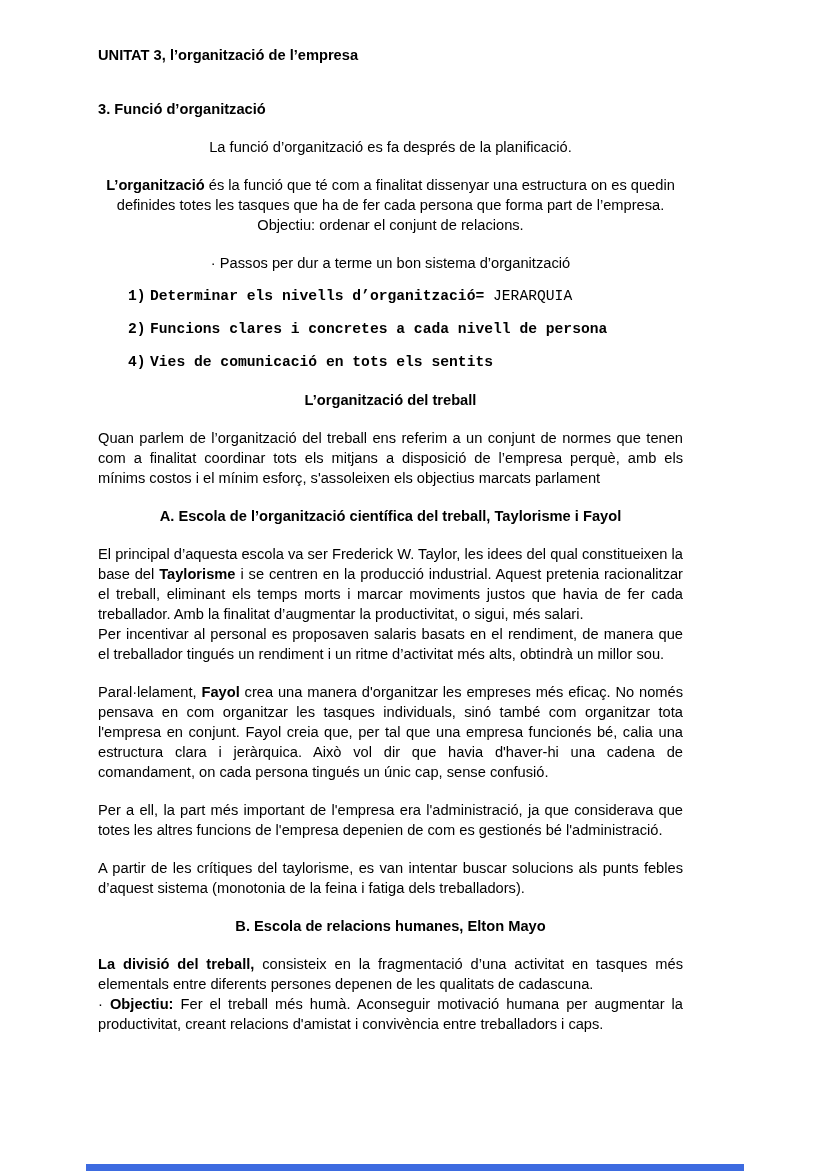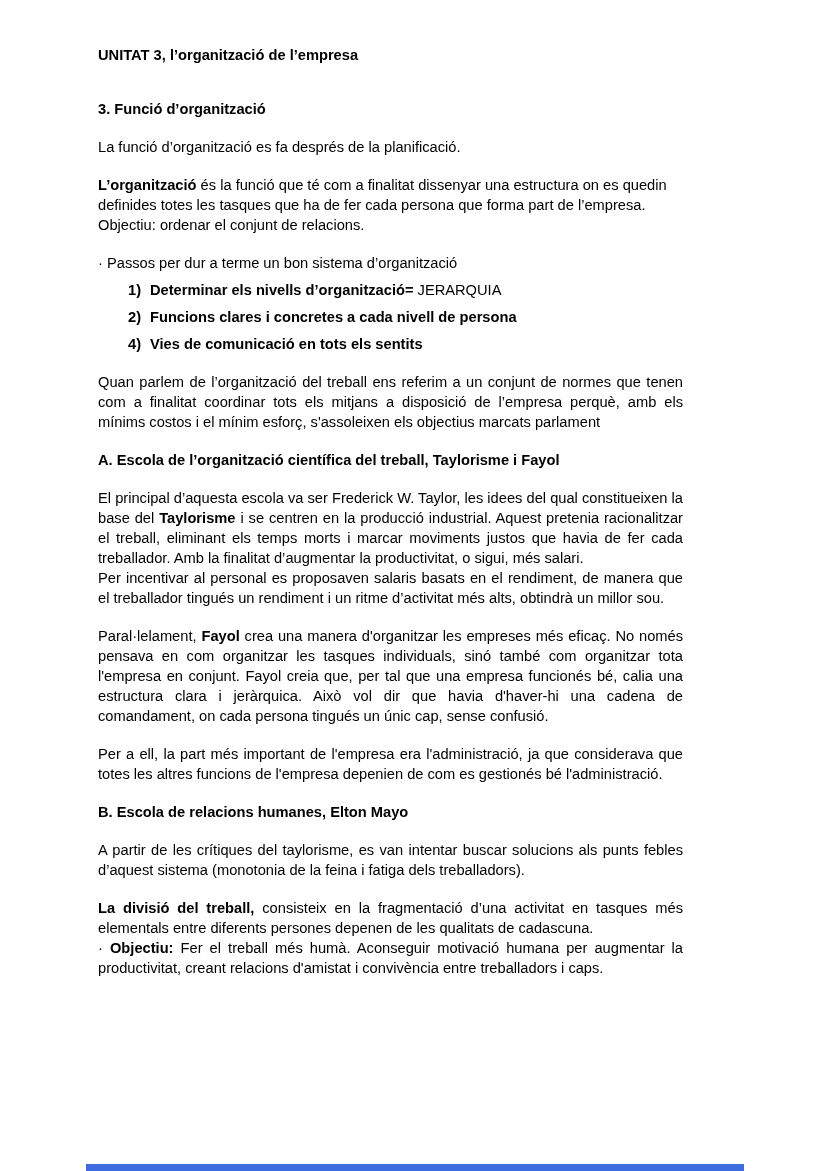--- a/index.html
+++ b/index.html
@@ -11,26 +11,26 @@
     padding:45px 89px 0 98px;
     background:#ffffff;
     color:#000000;
     font-family:"Liberation Sans","DejaVu Sans",sans-serif;
     font-size:14.67px;
     line-height:20px;
     overflow:hidden;
   }
   p{margin:0;}
   .block{margin:0;}
-  .mt{margin-top:18px;}
+  .mt{margin-top:18px;text-align:center;}
   .title-mb{margin-bottom:34px;}
   .j{text-align:justify;}
   .b{font-weight:700;}
   .list{margin-top:1px;}
-  .li{padding-left:30px;margin-top:7px;line-height:20px;}
+  .li{padding-left:30px;margin-top:13px;line-height:20px;font-family:Liberation Mono, monospace;}
   .num{display:inline-block;min-width:22px;}
   .cutbar{
     position:absolute;
     left:86px;
     width:658px;
     bottom:0;
     height:7px;
     background:#3d6be0;
   }
 </style>
@@ -48,36 +48,37 @@
   <p class="block mt"><span class="b">L’organització</span><span> és la funció que té com a finalitat dissenyar una estructura on es quedin definides totes les tasques que ha de fer cada persona que forma part de l’empresa.</span><br><span>Objectiu: ordenar el conjunt de relacions.</span></p>
 
   <p class="block mt">· Passos per dur a terme un bon sistema d’organització</p>
 
   <div class="block list">
     <div class="li"><span class="num b">1)</span><span class="b">Determinar els nivells d’organització=</span><span> JERARQUIA</span></div>
     <div class="li"><span class="num b">2)</span><span class="b">Funcions clares i concretes a cada nivell de persona</span></div>
     <div class="li"><span class="num b">4)</span><span class="b">Vies de comunicació en tots els sentits</span></div>
   </div>
 
+  <p class="block mt"><span class="b">L’organització del treball</span></p>
 
   <p class="block mt j">Quan parlem de l’organització del treball ens referim a un conjunt de normes que tenen com a finalitat coordinar tots els mitjans a disposició de l’empresa perquè, amb els mínims costos i el mínim esforç, s'assoleixen els objectius marcats parlament</p>
 
   <p class="block mt"><span class="b">A. Escola de l’organització científica del treball, Taylorisme i Fayol</span></p>
 
   <p class="block mt j"><span>El principal d’aquesta escola va ser Frederick W. Taylor, les idees del qual constitueixen la base del </span><span class="b">Taylorisme</span><span> i se centren en la producció industrial. Aquest pretenia racionalitzar el treball, eliminant els temps morts i marcar moviments justos que havia de fer cada treballador. Amb la finalitat d’augmentar la productivitat, o sigui, més salari.</span></p>
 
   <p class="block j">Per incentivar al personal es proposaven salaris basats en el rendiment, de manera que el treballador tingués un rendiment i un ritme d’activitat més alts, obtindrà un millor sou.</p>
 
   <p class="block mt j"><span>Paral·lelament, </span><span class="b">Fayol</span><span> crea una manera d'organitzar les empreses més eficaç. No només pensava en com organitzar les tasques individuals, sinó també com organitzar tota l'empresa en conjunt. Fayol creia que, per tal que una empresa funcionés bé, calia una estructura clara i jeràrquica. Això vol dir que havia d'haver-hi una cadena de comandament, on cada persona tingués un únic cap, sense confusió.</span></p>
 
   <p class="block mt j">Per a ell, la part més important de l'empresa era l'administració, ja que considerava que totes les altres funcions de l'empresa depenien de com es gestionés bé l'administració.</p>
 
+  <p class="block mt j">A partir de les crítiques del taylorisme, es van intentar buscar solucions als punts febles d’aquest sistema (monotonia de la feina i fatiga dels treballadors).</p>
+
   <p class="block mt"><span class="b">B. Escola de relacions humanes, Elton Mayo</span></p>
-
-  <p class="block mt j">A partir de les crítiques del taylorisme, es van intentar buscar solucions als punts febles d’aquest sistema (monotonia de la feina i fatiga dels treballadors).</p>
 
   <p class="block mt j"><span class="b">La divisió del treball,</span><span> consisteix en la fragmentació d’una activitat en tasques més elementals entre diferents persones depenen de les qualitats de cadascuna.</span></p>
 
   <p class="block j"><span>· </span><span class="b">Objectiu:</span><span> Fer el treball més humà. Aconseguir motivació humana per augmentar la productivitat, creant relacions d'amistat i convivència entre treballadors i caps.</span></p>
 
   <div class="cutbar" style="background: rgb(61, 107, 224);"></div>
 
 </div>
 
 </body></html>

